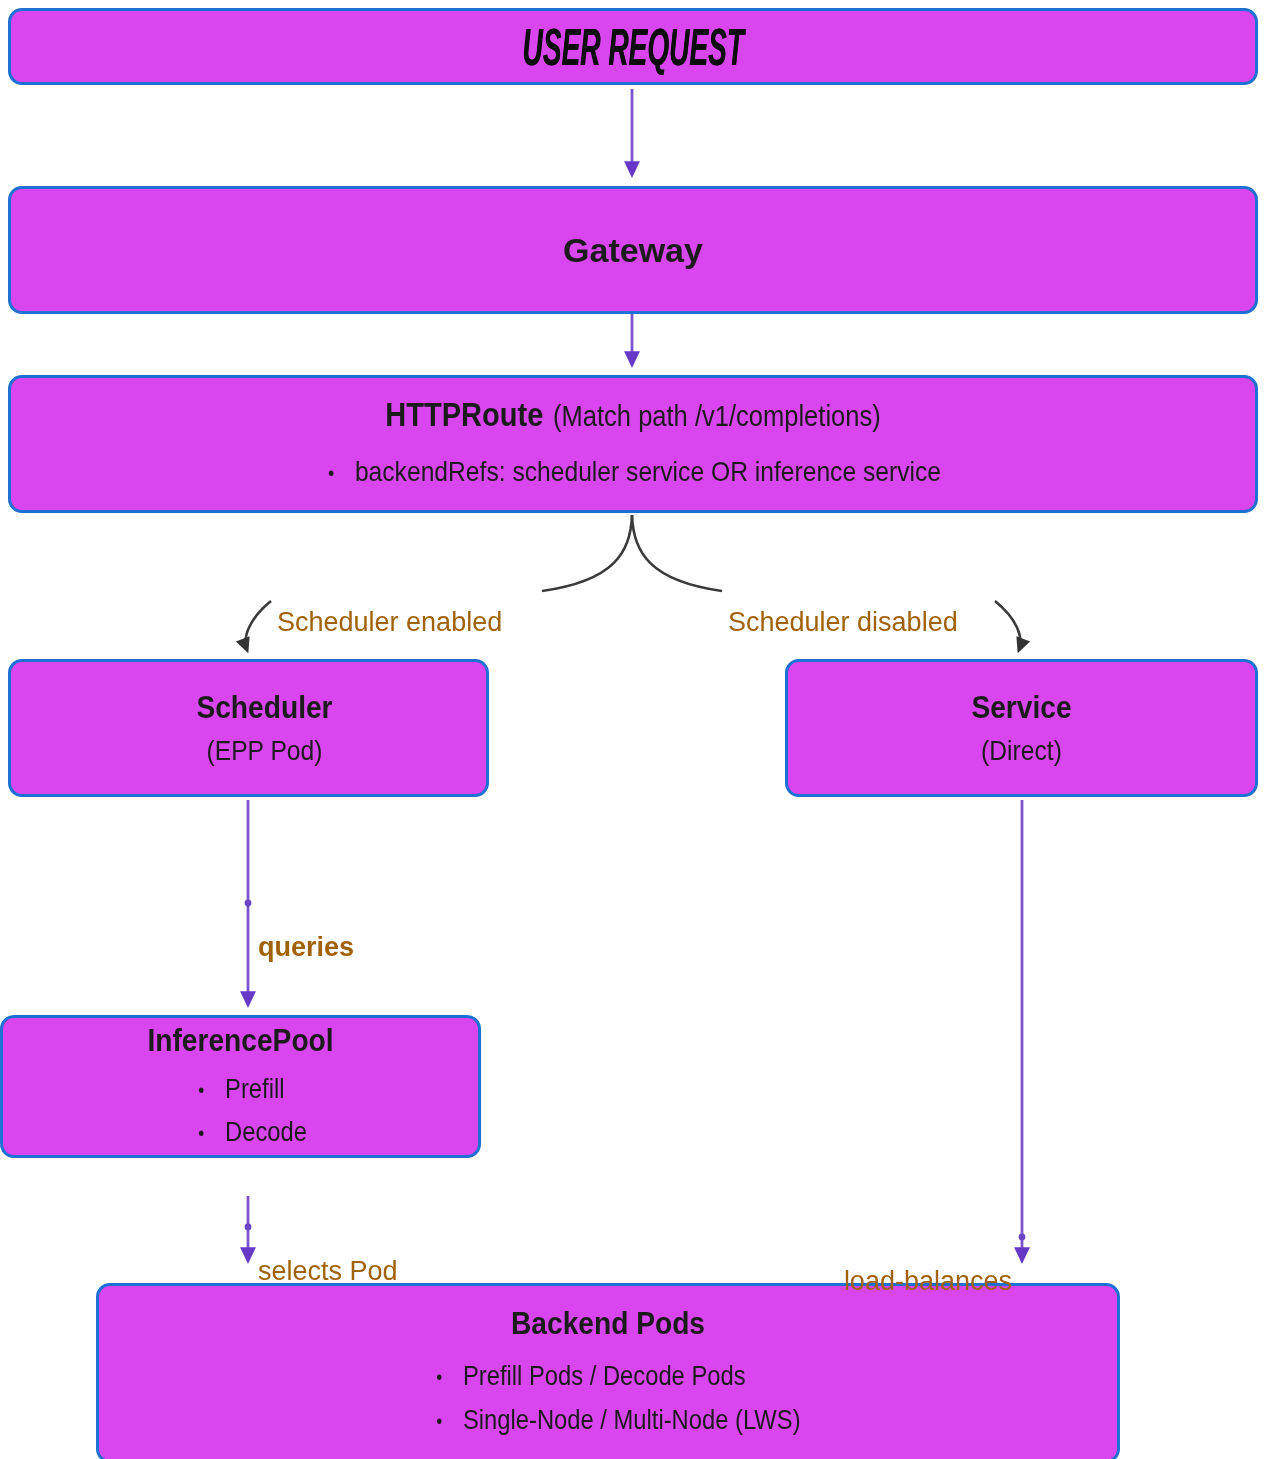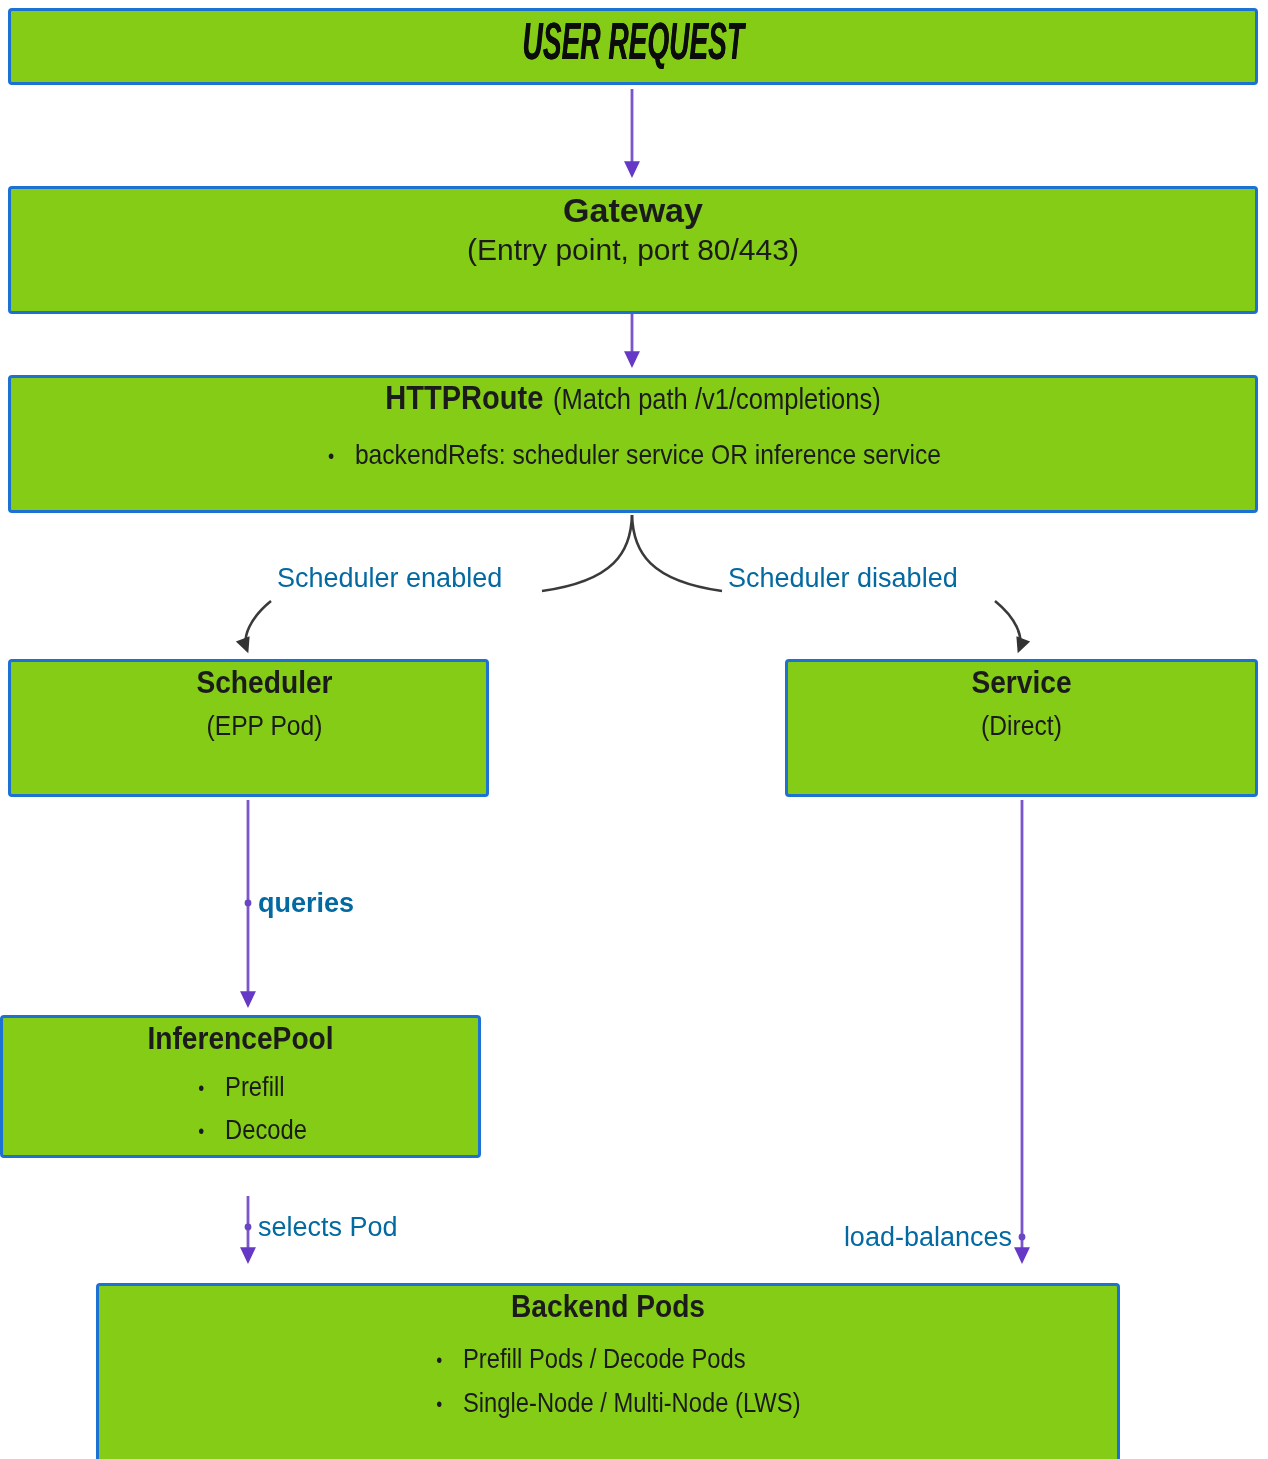--- a/index.html
+++ b/index.html
@@ -10,25 +10,25 @@
     background: #ffffff;
     font-family: "Liberation Sans", sans-serif;
     color: #1b1b1b;
     overflow: hidden;
   }
   .edges { position: absolute; left: 0; top: 0; pointer-events: none; }
 
   .node {
     position: absolute;
     border: 3px solid #1c71d2;
-    border-radius: 4px;
-    background: #84cc16;
+    border-radius: 14px;
+    background: #d946ef;
     box-sizing: border-box;
     display: flex;
-    align-items: flex-start;
+    align-items: center;
     justify-content: center;
   }
   .box-inner {
     display: flex;
     flex-direction: column;
     align-items: center;
     justify-content: center;
     text-align: center;
     width: 100%;
   }
@@ -63,23 +63,24 @@
     margin-right: 20px;
     text-align: center;
     vertical-align: 1px;
   }
   .bullet-wide .bullet-line { line-height: 43px; }
   .single-bullet { font-size: 28px; }
 
   .edge-label {
     position: absolute;
     font-size: 27px;
-    color: #0369a1;
+    color: #a16207;
     white-space: nowrap;
     line-height: 32px;
+    margin-top: 44px;
   }
 </style>
 </head>
 <body>
 
 <div class="canvas">
 
   <svg class="edges" width="1268" height="1459" viewBox="0 0 1268 1459">
     <defs>
       <marker id="ah-purple" viewBox="0 0 10 10" refX="7.5" refY="5" markerWidth="6.6" markerHeight="6.6" orient="auto-start-reverse">
@@ -109,21 +110,20 @@
     <circle cx="1022" cy="1237" r="3.4" fill="#6a45c4"></circle>
   </svg>
 
   <div class="node" style="left:8px; top:8px; width:1250px; height:77px;">
     <div class="display-title">USER REQUEST</div>
   </div>
 
   <div class="node" style="left:8px; top:186px; width:1250px; height:128px;">
     <div class="box-inner">
       <div class="gateway-title">Gateway</div>
-      <div class="gateway-sub">(Entry point, port 80/443)</div>
     </div>
   </div>
 
   <div class="node" style="left:8px; top:375px; width:1250px; height:138px;">
     <div class="box-inner condensed" style="gap:16px;">
       <div class="title-line">
         <span class="box-title" style="font-size:33px;">HTTPRoute</span>
         <span class="title-suffix">(Match path /v1/completions)</span>
       </div>
       <div class="bullets">

